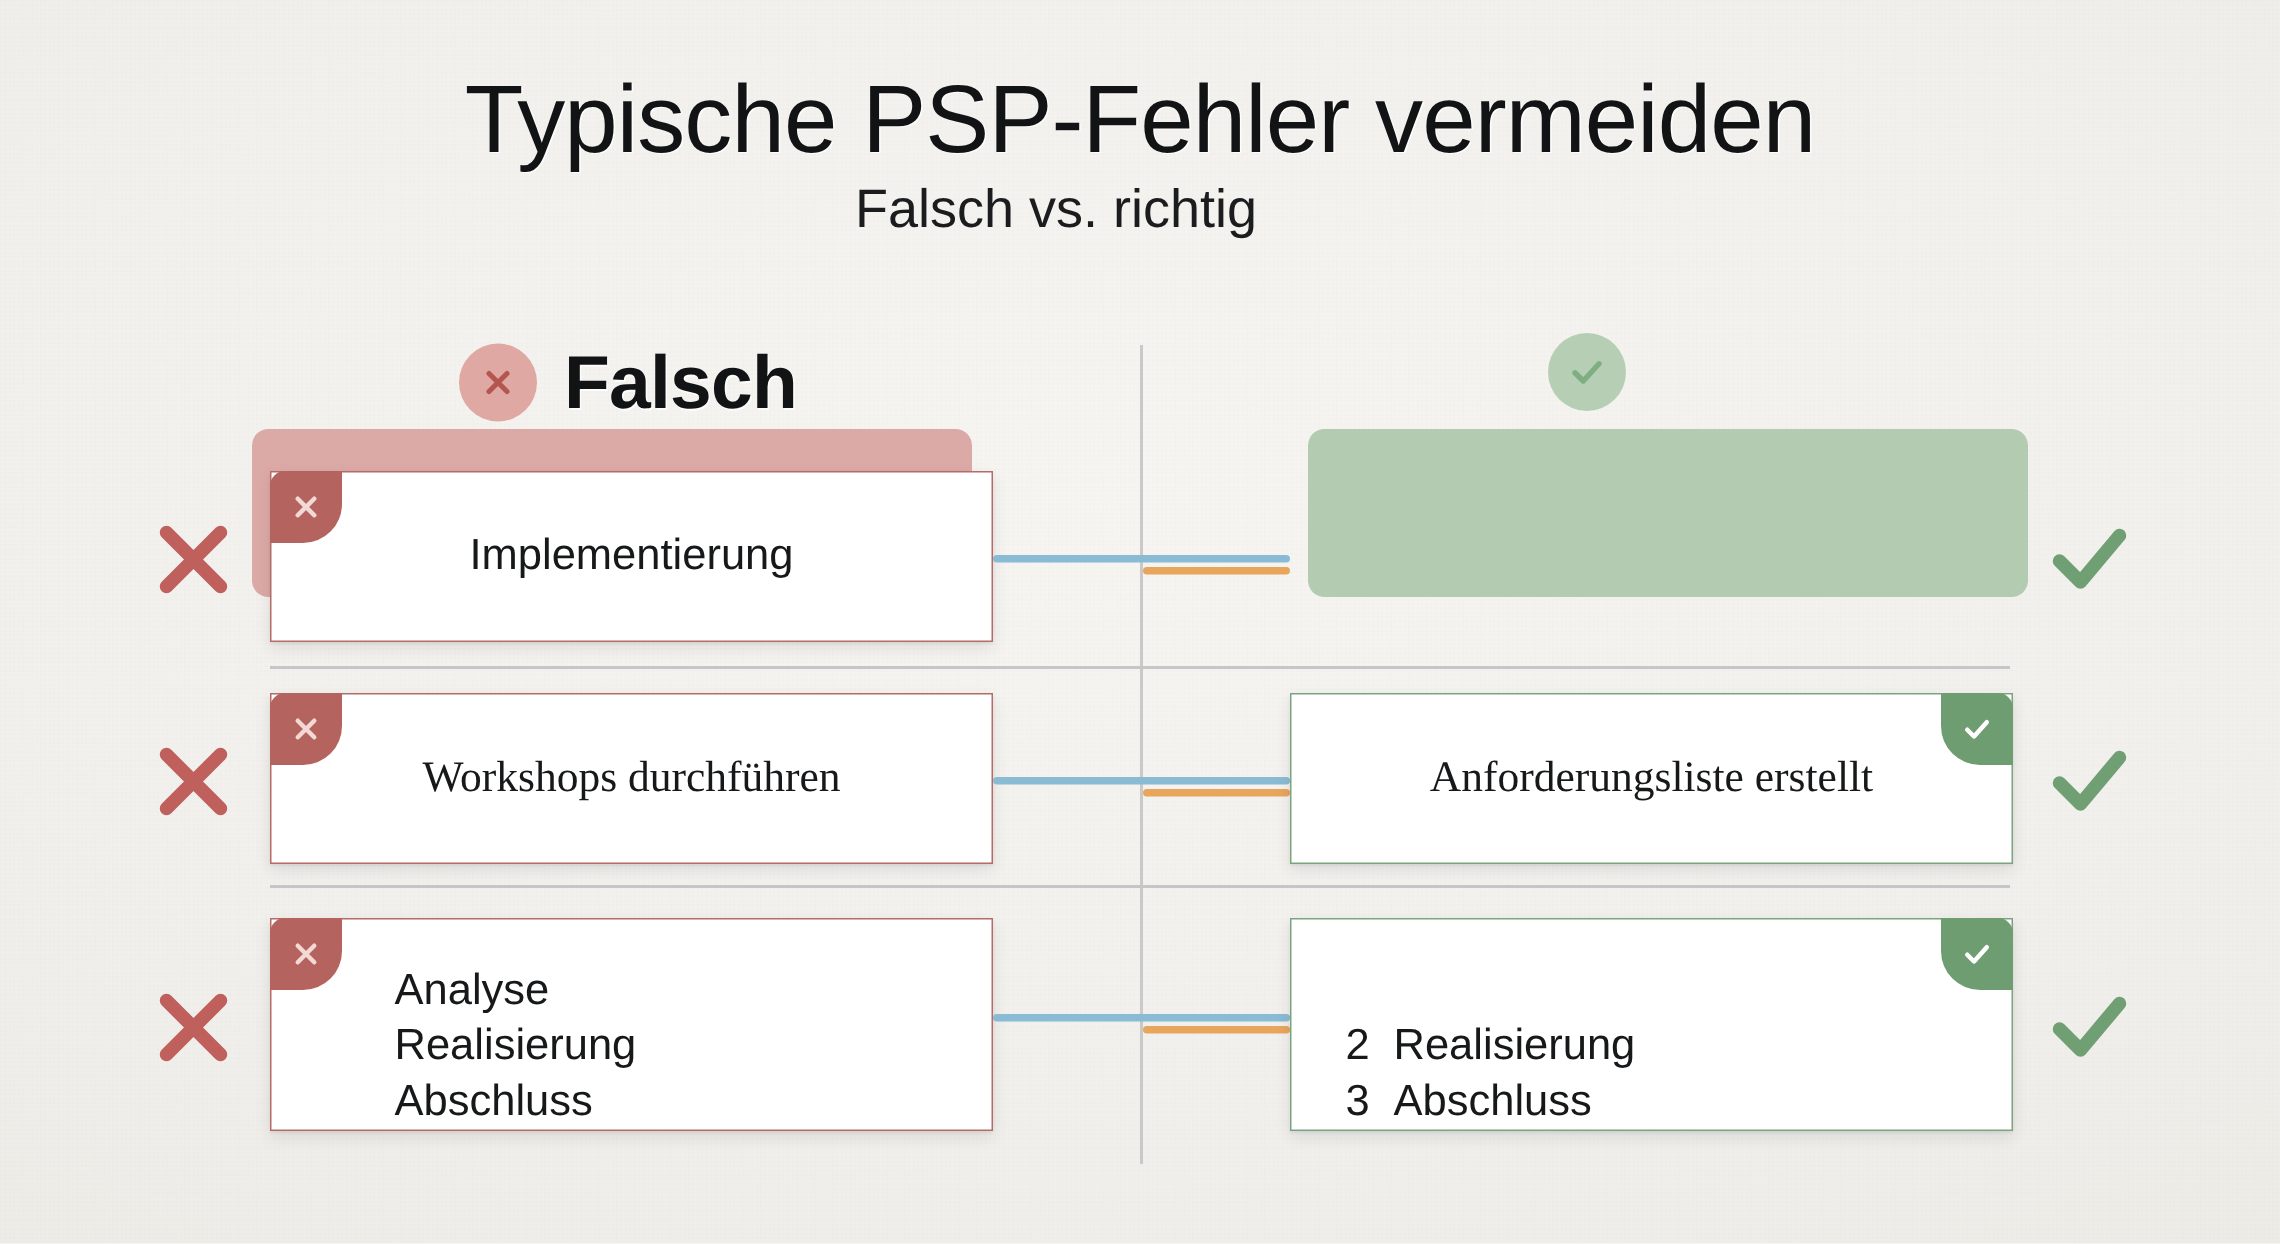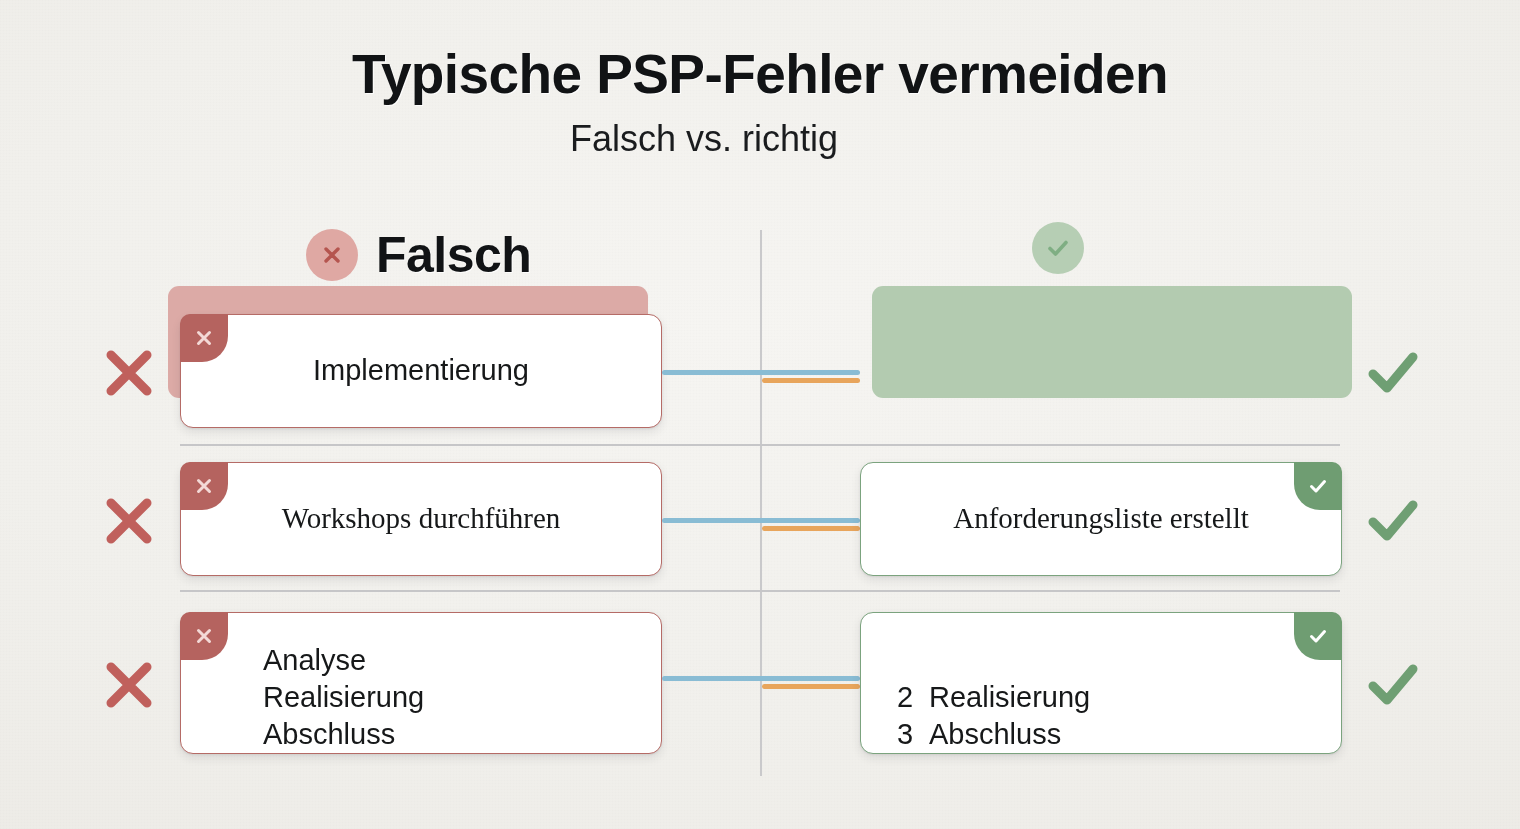--- a/index.html
+++ b/index.html
@@ -28,22 +28,22 @@
       repeating-linear-gradient(90deg, rgba(0,0,0,.010) 0 1px, rgba(255,255,255,0) 1px 3px);
   }
 
   
   .title {
     position: absolute;
     top: 42px;
     left: 0;
     width: 1520px;
     text-align: center;
-    font-size: 55px;
-    font-weight: bold;
+    font-size: 64px;
+    font-weight: normal;
     letter-spacing: -0.6px;
     color: #111315;
     text-shadow: 1px 1px 0 rgba(255,255,255,.85);
   }
   .subtitle {
     position: absolute;
     top: 118px;
     left: 0;
     width: 1408px;
     text-align: center;
@@ -111,21 +111,21 @@
     width: 66px; height: 66px;
     display: flex; align-items: center; justify-content: center;
   }
   .mark.x     { left: 96px; }
   .mark.check { left: 1360px; }
 
   
   .card {
     position: absolute;
     background: #ffffff;
-    border-radius: 13px;
+    border-radius: 0;
     box-shadow: 0 4px 10px rgba(40,40,45,.10), 0 1px 2px rgba(40,40,45,.08);
     display: flex;
     align-items: center;
     overflow: visible;
   }
   .card.wrong {
     left: 180px;
     width: 480px;
     border: 1.6px solid #b56b66;
     justify-content: center;

